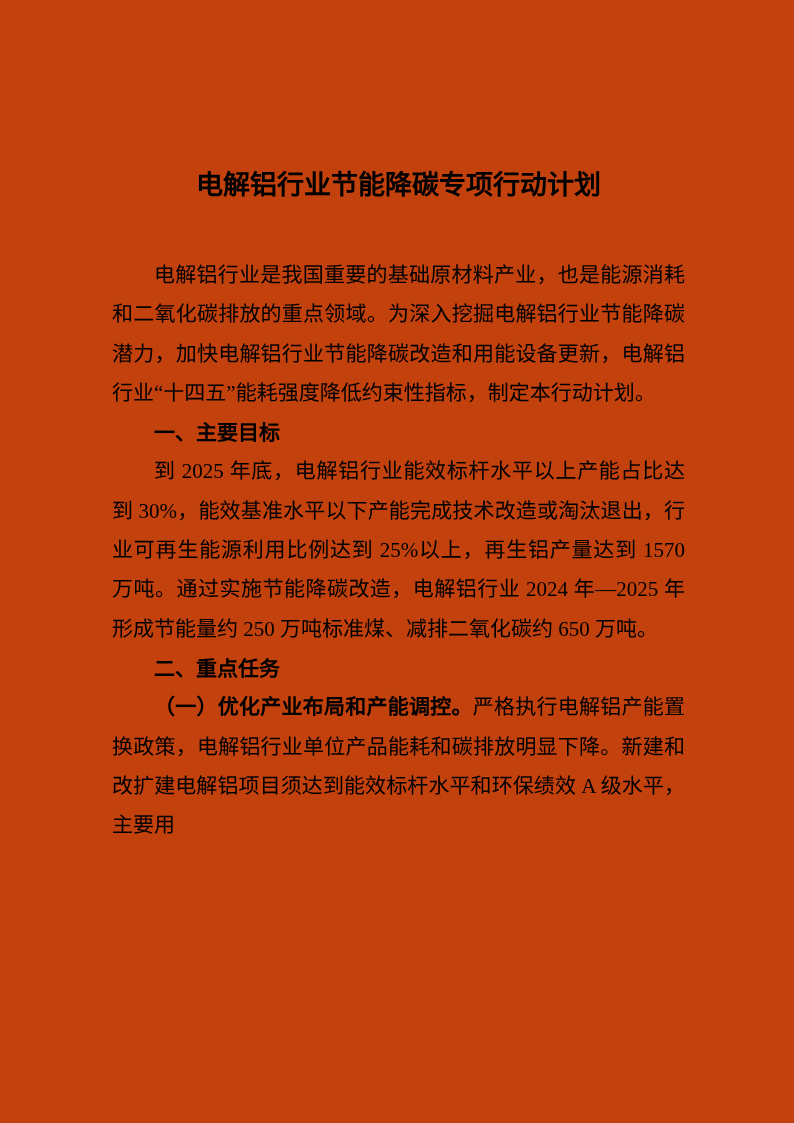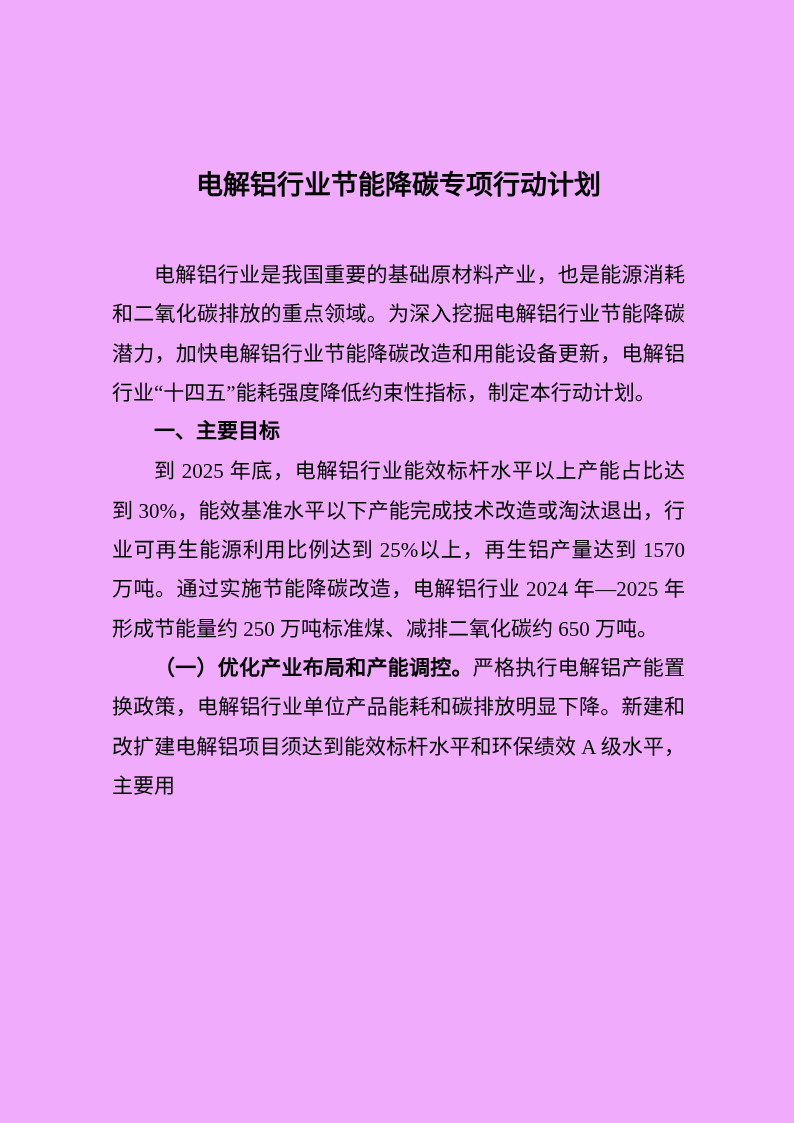--- a/index.html
+++ b/index.html
@@ -5,21 +5,21 @@
   html, body {
     margin: 0;
     padding: 0;
     background: #ffffff;
   }
   .page {
     position: relative;
     width: 794px;
     height: 1123px;
     margin: 0 auto;
-    background: #f0abfc;
+    background: #c2410c;
     color: #000000;
     box-sizing: border-box;
     padding: 0 109px 0 112px;
     overflow: hidden;
   }
   .doc-title {
     margin: 0;
     padding-top: 167px;
     font-family: "Liberation Serif", "DejaVu Serif", serif;
     font-size: 27px;
@@ -36,21 +36,21 @@
     font-family: "Liberation Serif", "DejaVu Serif", serif;
     font-size: 21px;
     line-height: 39.3px;
     text-align: justify;
     text-justify: inter-ideograph;
     text-indent: 2em;
     word-break: break-all;
   }
   .section-heading {
     margin: 0;
-    font-family: Liberation Mono, monospace;
+    font-family: Liberation Sans, sans-serif;
     font-size: 21px;
     line-height: 39.3px;
     font-weight: 700;
     text-align: left;
     text-indent: 2em;
   }
   .task-lead {
     font-weight: 700;
   }
 </style>
@@ -61,16 +61,17 @@
   <h1 class="doc-title">电解铝行业节能降碳专项行动计划</h1>
 
   <div class="doc-body">
     <p class="para">电解铝行业是我国重要的基础原材料产业，也是能源消耗和二氧化碳排放的重点领域。为深入挖掘电解铝行业节能降碳潜力，加快电解铝行业节能降碳改造和用能设备更新，电解铝行业“十四五”能耗强度降低约束性指标，制定本行动计划。</p>
 
     <h2 class="section-heading">一、主要目标</h2>
 
     <p class="para">到 2025 年底，电解铝行业能效标杆水平以上产能占比达到 30%，能效基准水平以下产能完成技术改造或淘汰退出，行业可再生能源利用比例达到 25%以上，再生铝产量达到 1570 万吨。通过实施节能降碳改造，电解铝行业 2024 年—2025 年形成节能量约 250 万吨标准煤、减排二氧化碳约 650 万吨。</p>
 
 
+    <h2 class="section-heading">二、重点任务</h2>
 
     <p class="para"><strong class="task-lead">（一）优化产业布局和产能调控。</strong><span>严格执行电解铝产能置换政策，电解铝行业单位产品能耗和碳排放明显下降。新建和改扩建电解铝项目须达到能效标杆水平和环保绩效 A 级水平，主要用</span></p>
   </div>
 </div>
 
 </body></html>

